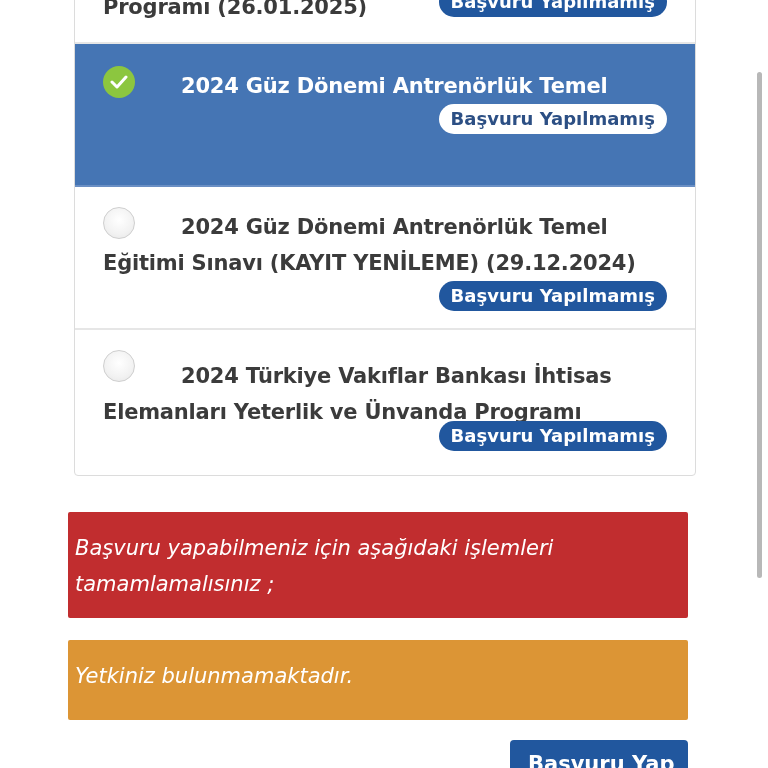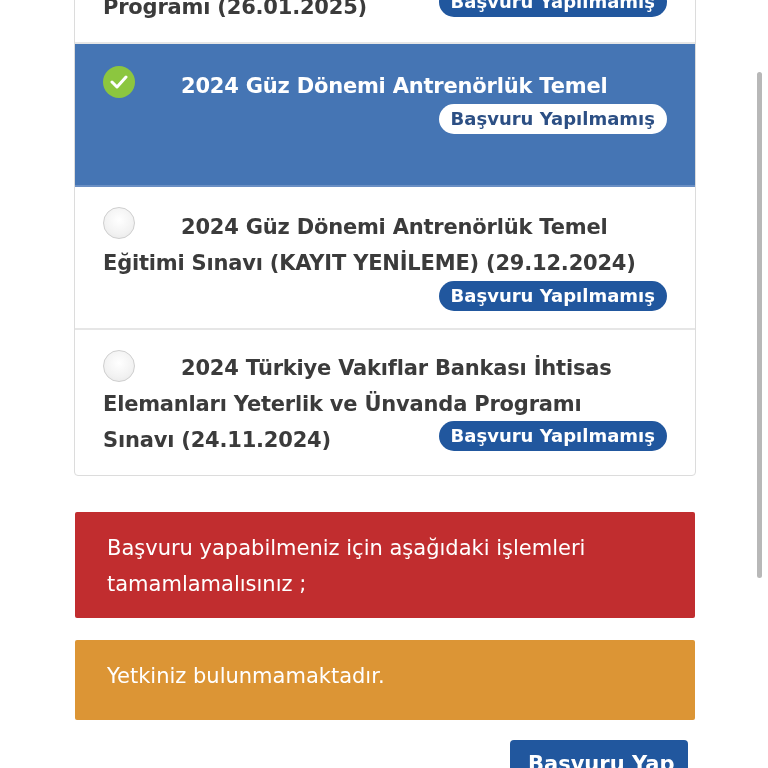--- a/index.html
+++ b/index.html
@@ -36,23 +36,23 @@
     }
     .radio.checked svg { position: absolute; left: 7px; top: 8px; }
     .badge {
       display: inline-block; font-size: 18px; font-weight: bold;
       padding: 0 12px; height: 30px; line-height: 30px; border-radius: 15px;
       background: #21579e; color: #fff; white-space: nowrap;
     }
     .item.selected .badge { background: #fff; color: #2c4f84; }
     .badge-row { text-align: right; }
     .alert {
-      position: absolute; left: 75px; width: 620px; box-sizing: border-box;
+      position: absolute; left: 68px; width: 620px; box-sizing: border-box;
       color: #fff; font-size: 21px; line-height: 36px;
-      padding: 0 32px; border-radius: 2px;
+      padding: 0 7px; border-radius: 2px; font-style: italic;
     }
     .alert-danger { top: 512px; height: 106px; background: #c12d2f; padding-top: 18px; }
     .alert-warning { top: 640px; height: 80px; background: #dc9535; padding-top: 18px; }
     .submit-btn {
       position: absolute; left: 510px; top: 740px; width: 178px; height: 48px;
       background: #21579e; color: #fff; border-radius: 4px;
       font-size: 21px; font-weight: bold; line-height: 48px; padding-left: 18px;
       box-sizing: border-box; overflow: hidden; white-space: nowrap;
     }
     .scrollbar {
@@ -92,26 +92,25 @@
     <div class="radio" style="top:20px;"></div>
     <div class="item-title">
       <span class="indent"></span><span>2024 Güz Dönemi Antrenörlük Temel</span><br>
       <span>Eğitimi Sınavı (KAYIT YENİLEME) (29.12.2024)</span>
     </div>
     <div class="badge-row">
       <span class="badge">Başvuru Yapılmamış</span>
     </div>
   </div>
 
-  <div class="item" style="height:145px; padding-top:20px;">
+  <div class="item" style="height:145px; padding-top:28px;">
     <div class="radio" style="top:20px;"></div>
     <div class="item-title">
       <span class="indent"></span><span>2024 Türkiye Vakıflar Bankası İhtisas</span><br>
       <span>Elemanları Yeterlik ve Ünvanda Programı</span><br>
-      <span>Sınavı (24.11.2024)</span>
     </div>
     <div style="position:absolute; right:28px; top:91px;">
       <span class="badge">Başvuru Yapılmamış</span>
     </div>
   </div>
 </div>
 
 <div class="alert alert-danger">
   <span>Başvuru yapabilmeniz için aşağıdaki işlemleri tamamlamalısınız ;</span>
 </div>

